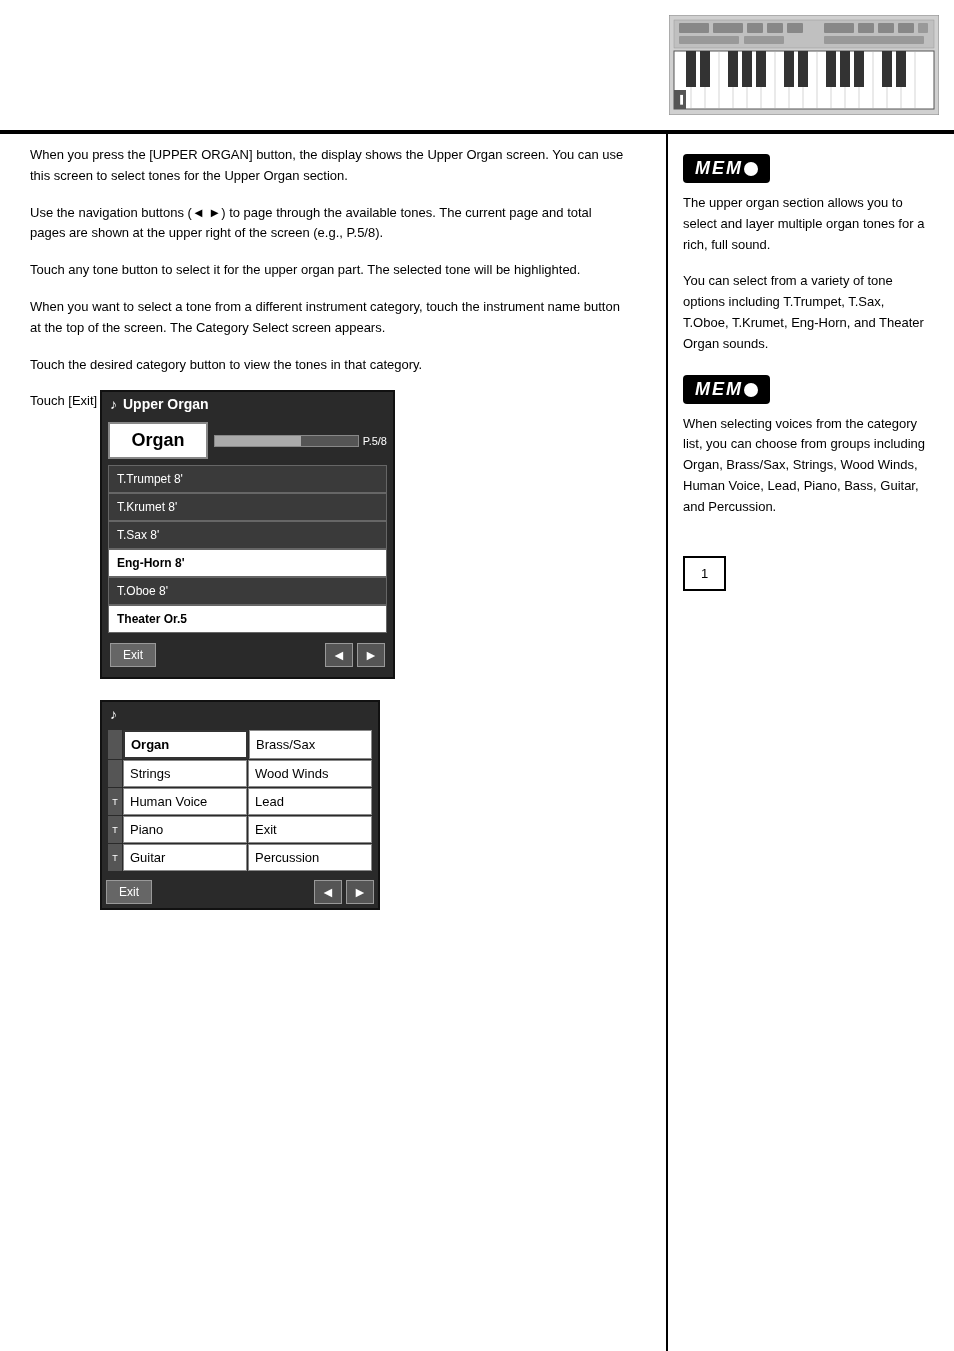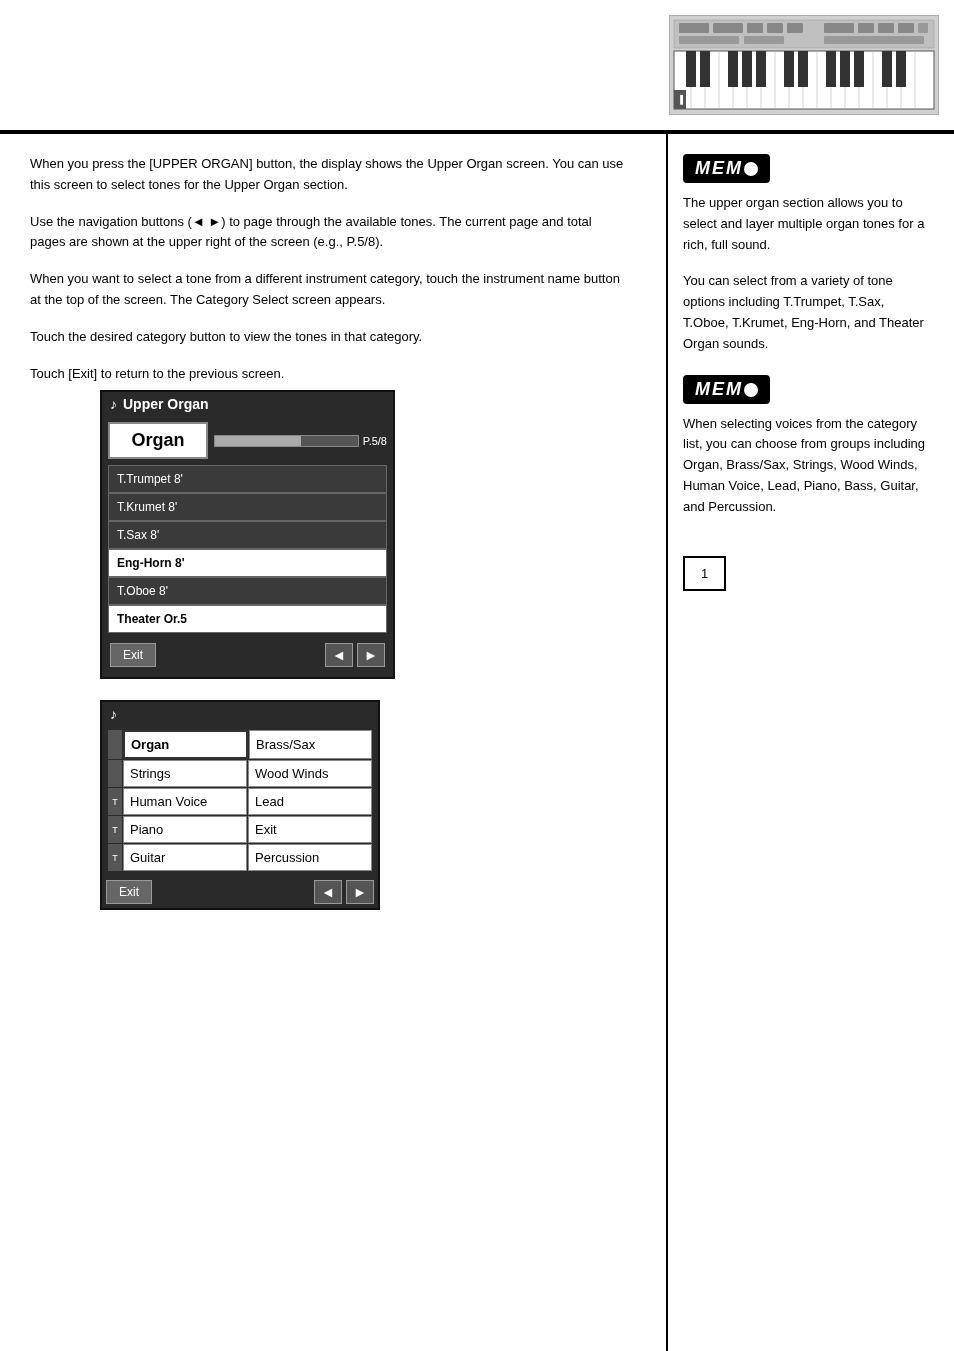--- a/index.html
+++ b/index.html
@@ -22,21 +22,21 @@
       background: #000;
     }
 
     
     .main-content {
       position: absolute;
       top: 134px;
       left: 0;
       width: 660px;
       height: calc(1351px - 134px);
-      padding: 20px 30px;
+      padding: 11px 30px;
     }
 
     
     .right-sidebar {
       position: absolute;
       top: 134px;
       right: 8px;
       width: 280px;
       height: calc(1351px - 134px);
       border-left: 2px solid #000;
@@ -340,20 +340,21 @@
     <rect x="5" y="75" width="12" height="19" fill="#555"></rect>
     <text x="11" y="87" font-size="8" fill="#fff" text-anchor="middle">▐</text>
   </svg>
 </div>
 
 <div class="top-divider"></div>
 
 <div class="main-content">
   <p class="text-block">When you press the [UPPER ORGAN] button, the display shows the Upper Organ screen. You can use this screen to select tones for the Upper Organ section.</p>
   <p class="text-block">Use the navigation buttons (◄ ►) to page through the available tones. The current page and total pages are shown at the upper right of the screen (e.g., P.5/8).</p>
+  <p class="text-block">Touch any tone button to select it for the upper organ part. The selected tone will be highlighted.</p>
   <p class="text-block">When you want to select a tone from a different instrument category, touch the instrument name button at the top of the screen. The Category Select screen appears.</p>
   <p class="text-block">Touch the desired category button to view the tones in that category.</p>
   <p class="text-block">Touch [Exit] to return to the previous screen.</p>
 </div>
 
 <div class="right-sidebar">
   
   <div style="margin-bottom: 20px;">
     <div class="memo-badge">
       MEM<span style="display:inline-block;width:14px;height:14px;background:#fff;border-radius:50%;vertical-align:middle;margin-left:1px;"></span>

